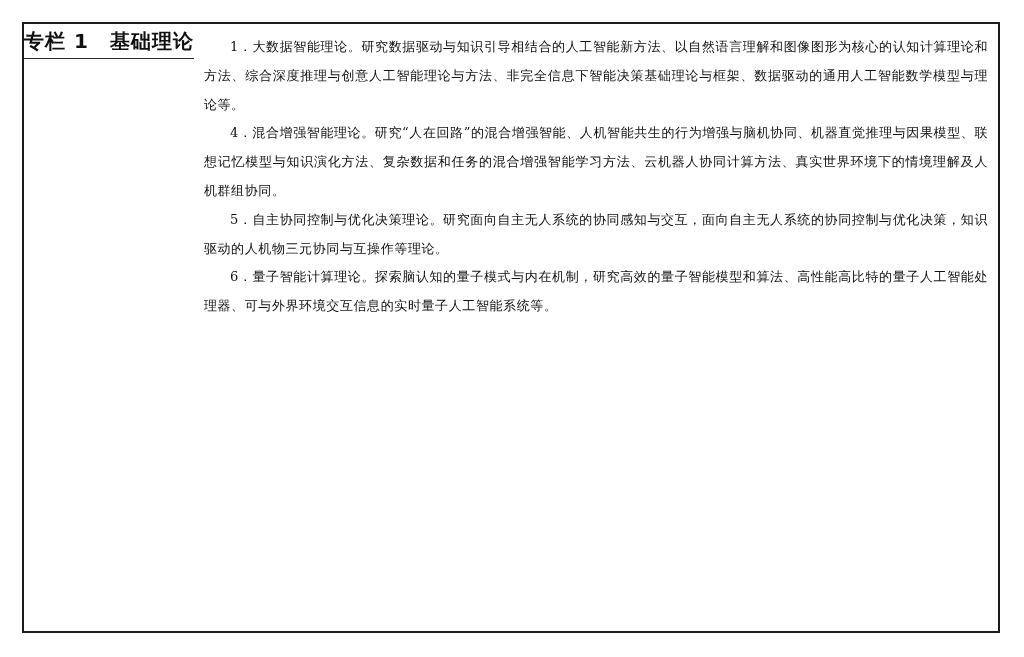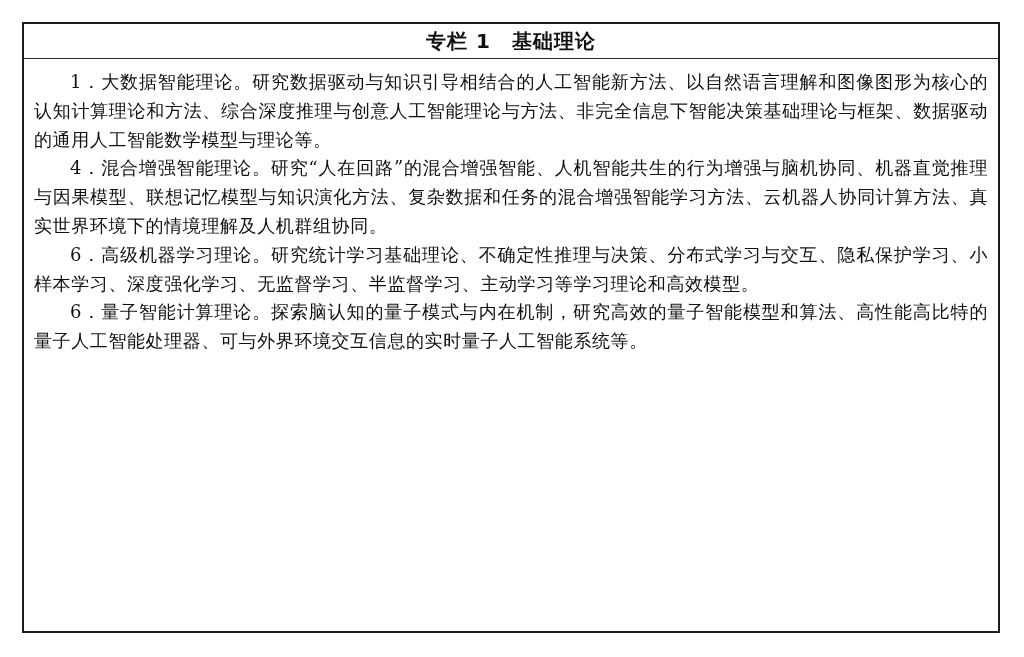--- a/index.html
+++ b/index.html
@@ -18,21 +18,21 @@
   .panel {
     position: absolute;
     left: 22px;
     top: 22px;
     width: 978px;
     height: 611px;
     border: 2px solid #1c1c1c;
     background: #ffffff;
     box-sizing: border-box;
     display: flex;
-    flex-direction: column;
+    flex-direction: row;
   }
   .panel-title {
     flex: 0 0 auto;
     height: 34px;
     border-bottom: 1px solid #2a2a2a;
     display: flex;
     align-items: center;
     justify-content: center;
     font-family: "DejaVu Sans", "Liberation Sans", sans-serif;
     font-weight: bold;
@@ -40,32 +40,32 @@
     letter-spacing: 1px;
     white-space: pre;
   }
   .panel-body {
     flex: 1 1 auto;
     padding: 9px 10px 0 10px;
     overflow: hidden;
   }
   .panel-body p {
     margin: 0;
-    font-size: 18px;
+    font-size: 13px;
     line-height: 28.8px;
     text-indent: 2em;
     text-align: justify;
     text-justify: inter-ideograph;
     letter-spacing: 0.6px;
   }
 </style>
 </head>
 <body>
 
 <div class="panel">
   <div class="panel-title">专栏 1　基础理论</div>
   <div class="panel-body">
     <p>1．大数据智能理论。研究数据驱动与知识引导相结合的人工智能新方法、以自然语言理解和图像图形为核心的认知计算理论和方法、综合深度推理与创意人工智能理论与方法、非完全信息下智能决策基础理论与框架、数据驱动的通用人工智能数学模型与理论等。</p>
     <p>4．混合增强智能理论。研究“人在回路”的混合增强智能、人机智能共生的行为增强与脑机协同、机器直觉推理与因果模型、联想记忆模型与知识演化方法、复杂数据和任务的混合增强智能学习方法、云机器人协同计算方法、真实世界环境下的情境理解及人机群组协同。</p>
-    <p>6．高级机器学习理论。研究统计学习基础理论、不确定性推理与决策、分布式学习与交互、隐私保护学习、小样本学习、深度强化学习、无监督学习、半监督学习、主动学习等学习理论和高效模型。</p>
+    <p>5．自主协同控制与优化决策理论。研究面向自主无人系统的协同感知与交互，面向自主无人系统的协同控制与优化决策，知识驱动的人机物三元协同与互操作等理论。</p>
     <p>6．量子智能计算理论。探索脑认知的量子模式与内在机制，研究高效的量子智能模型和算法、高性能高比特的量子人工智能处理器、可与外界环境交互信息的实时量子人工智能系统等。</p>
   </div>
 </div>
 
 </body></html>

